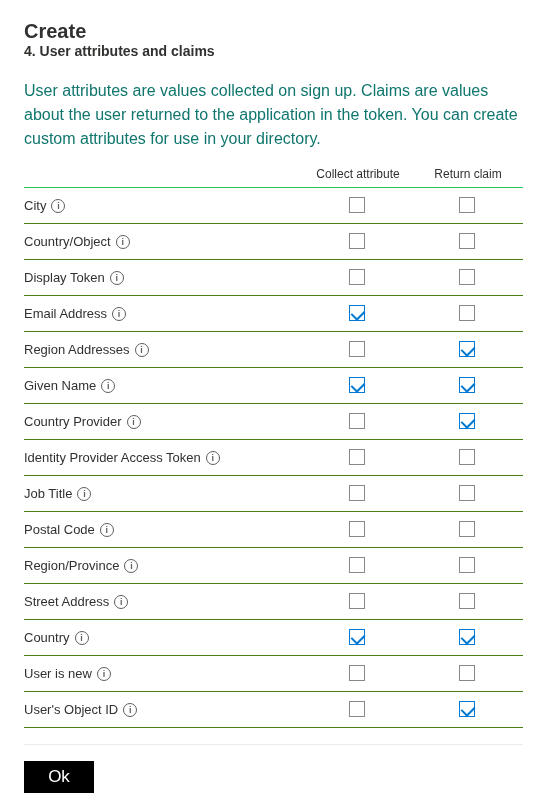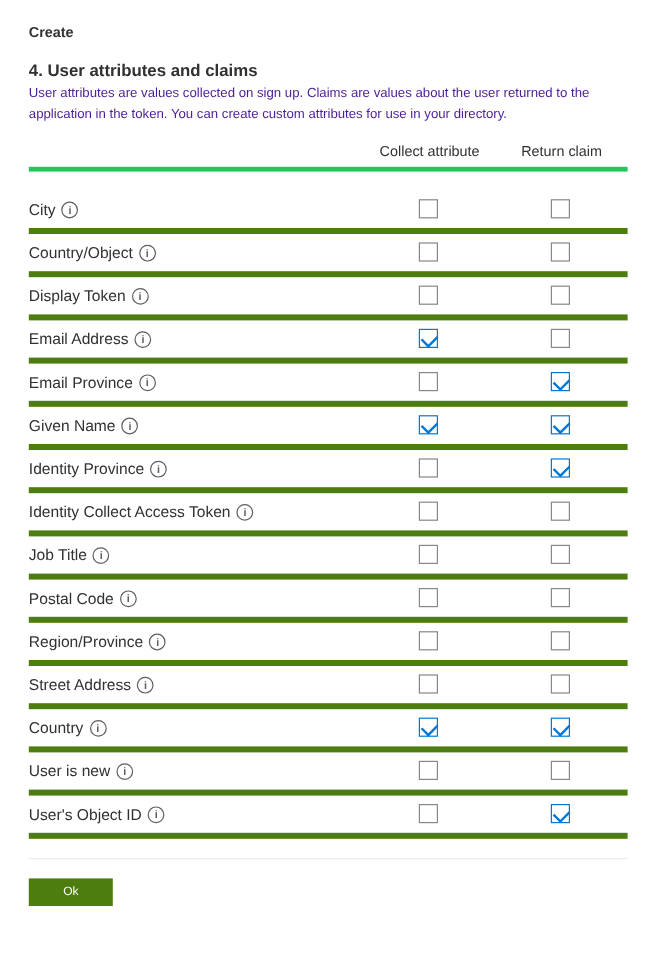--- a/index.html
+++ b/index.html
@@ -8,58 +8,57 @@
       font-size: 13px;
       color: #323130;
       background: #fff;
       width: 547px;
       min-height: 810px;
     }
     .page-container {
       padding: 20px 24px 20px 24px;
     }
     .page-title {
-      font-size: 12px;
+      font-size: 20px;
       font-weight: 600;
-      margin-bottom: 16px;
       color: #323130;
     }
     .section-title {
       font-size: 14px;
       font-weight: 600;
-      margin-bottom: 4px;
+      margin-bottom: 20px;
     }
     .section-desc {
-      font-size: 11px;
-      color: #4c1d95;
+      font-size: 16px;
+      color: #0f766e;
       margin-bottom: 16px;
       line-height: 1.5;
     }
     .table-header {
       display: flex;
       align-items: center;
-      border-bottom: 4px solid #22c55e;
+      border-bottom: 1px solid #22c55e;
       padding-bottom: 6px;
-      margin-bottom: 16px;
+      margin-bottom: 0;
     }
     .col-name {
       flex: 1;
     }
     .col-collect, .col-return {
       width: 110px;
       text-align: center;
       font-size: 12px;
       color: #323130;
       font-weight: 400;
     }
     .attr-row {
       display: flex;
       align-items: center;
       padding: 6px 0;
-      border-bottom: 5px solid #4d7c0f;
+      border-bottom: 1px solid #4d7c0f;
       min-height: 36px;
     }
     .attr-name {
       flex: 1;
       display: flex;
       align-items: center;
       gap: 5px;
       font-size: 13px;
       color: #323130;
     }
@@ -121,25 +120,25 @@
       transform: rotate(-45deg);
       top: 3px;
       left: 2px;
     }
     .footer {
       margin-top: 16px;
       padding-top: 16px;
       border-top: 1px solid #edebe9;
     }
     .ok-button {
-      background: #4d7c0f;
+      background: #000000;
       color: #fff;
       border: none;
       padding: 6px 20px;
-      font-size: 10px;
+      font-size: 17px;
       cursor: pointer;
       min-width: 70px;
       font-family: inherit;
     }
   </style>
 </head>
 <body>
 
 <div class="page-container">
   <div class="page-title">Create</div>
@@ -220,21 +219,21 @@
         </div>
         <div class="col-checkbox">
           <div class="checkbox-wrap">
             <input type="checkbox" style="">
             <div class="checkbox-custom"></div>
           </div>
         </div>
       </div>
       <div class="attr-row">
         <div class="attr-name">
-          <span>Email Province</span>
+          <span>Region Addresses</span>
           <span class="info-icon">i</span>
         </div>
         <div class="col-checkbox">
           <div class="checkbox-wrap">
             <input type="checkbox" style="">
             <div class="checkbox-custom"></div>
           </div>
         </div>
         <div class="col-checkbox">
           <div class="checkbox-wrap">
@@ -256,39 +255,39 @@
         </div>
         <div class="col-checkbox">
           <div class="checkbox-wrap">
             <input type="checkbox" checked="" style="">
             <div class="checkbox-custom checked"></div>
           </div>
         </div>
       </div>
       <div class="attr-row">
         <div class="attr-name">
-          <span>Identity Province</span>
-          <span class="info-icon">i</span>
-        </div>
-        <div class="col-checkbox">
-          <div class="checkbox-wrap">
-            <input type="checkbox" style="">
-            <div class="checkbox-custom"></div>
-          </div>
-        </div>
-        <div class="col-checkbox">
-          <div class="checkbox-wrap">
-            <input type="checkbox" checked="" style="">
-            <div class="checkbox-custom checked"></div>
-          </div>
-        </div>
-      </div>
-      <div class="attr-row">
-        <div class="attr-name">
-          <span>Identity Collect Access Token</span>
+          <span>Country Provider</span>
+          <span class="info-icon">i</span>
+        </div>
+        <div class="col-checkbox">
+          <div class="checkbox-wrap">
+            <input type="checkbox" style="">
+            <div class="checkbox-custom"></div>
+          </div>
+        </div>
+        <div class="col-checkbox">
+          <div class="checkbox-wrap">
+            <input type="checkbox" checked="" style="">
+            <div class="checkbox-custom checked"></div>
+          </div>
+        </div>
+      </div>
+      <div class="attr-row">
+        <div class="attr-name">
+          <span>Identity Provider Access Token</span>
           <span class="info-icon">i</span>
         </div>
         <div class="col-checkbox">
           <div class="checkbox-wrap">
             <input type="checkbox" style="">
             <div class="checkbox-custom"></div>
           </div>
         </div>
         <div class="col-checkbox">
           <div class="checkbox-wrap">

